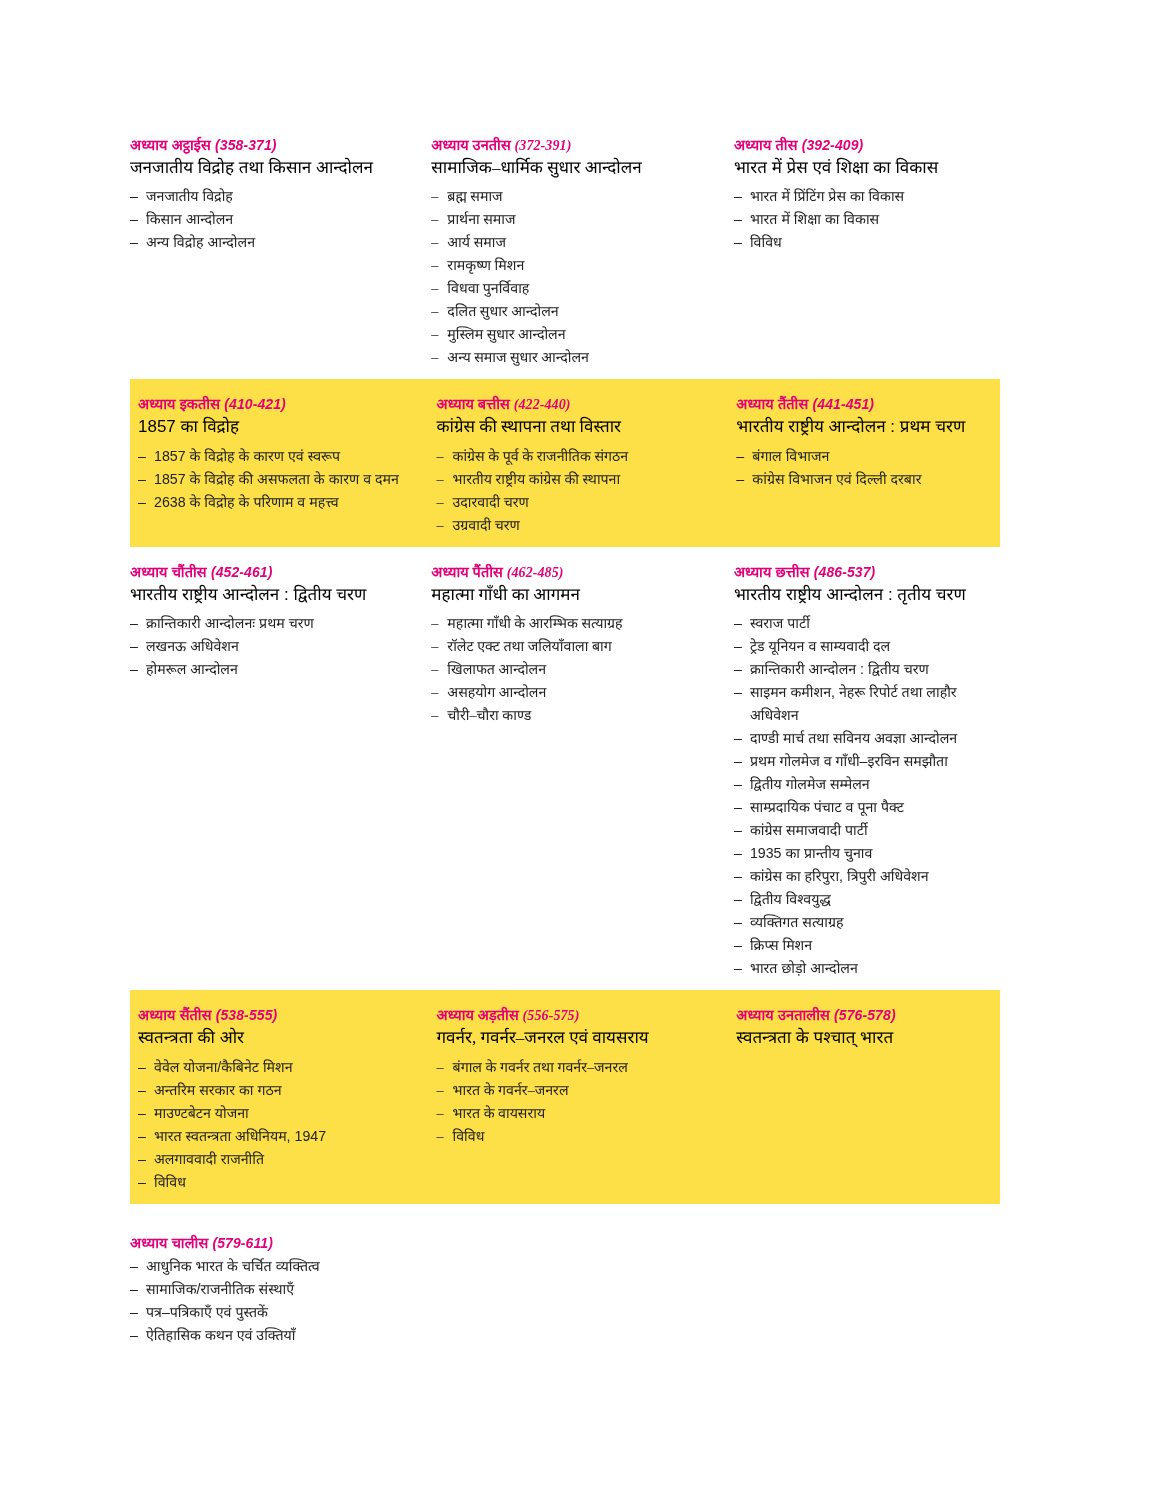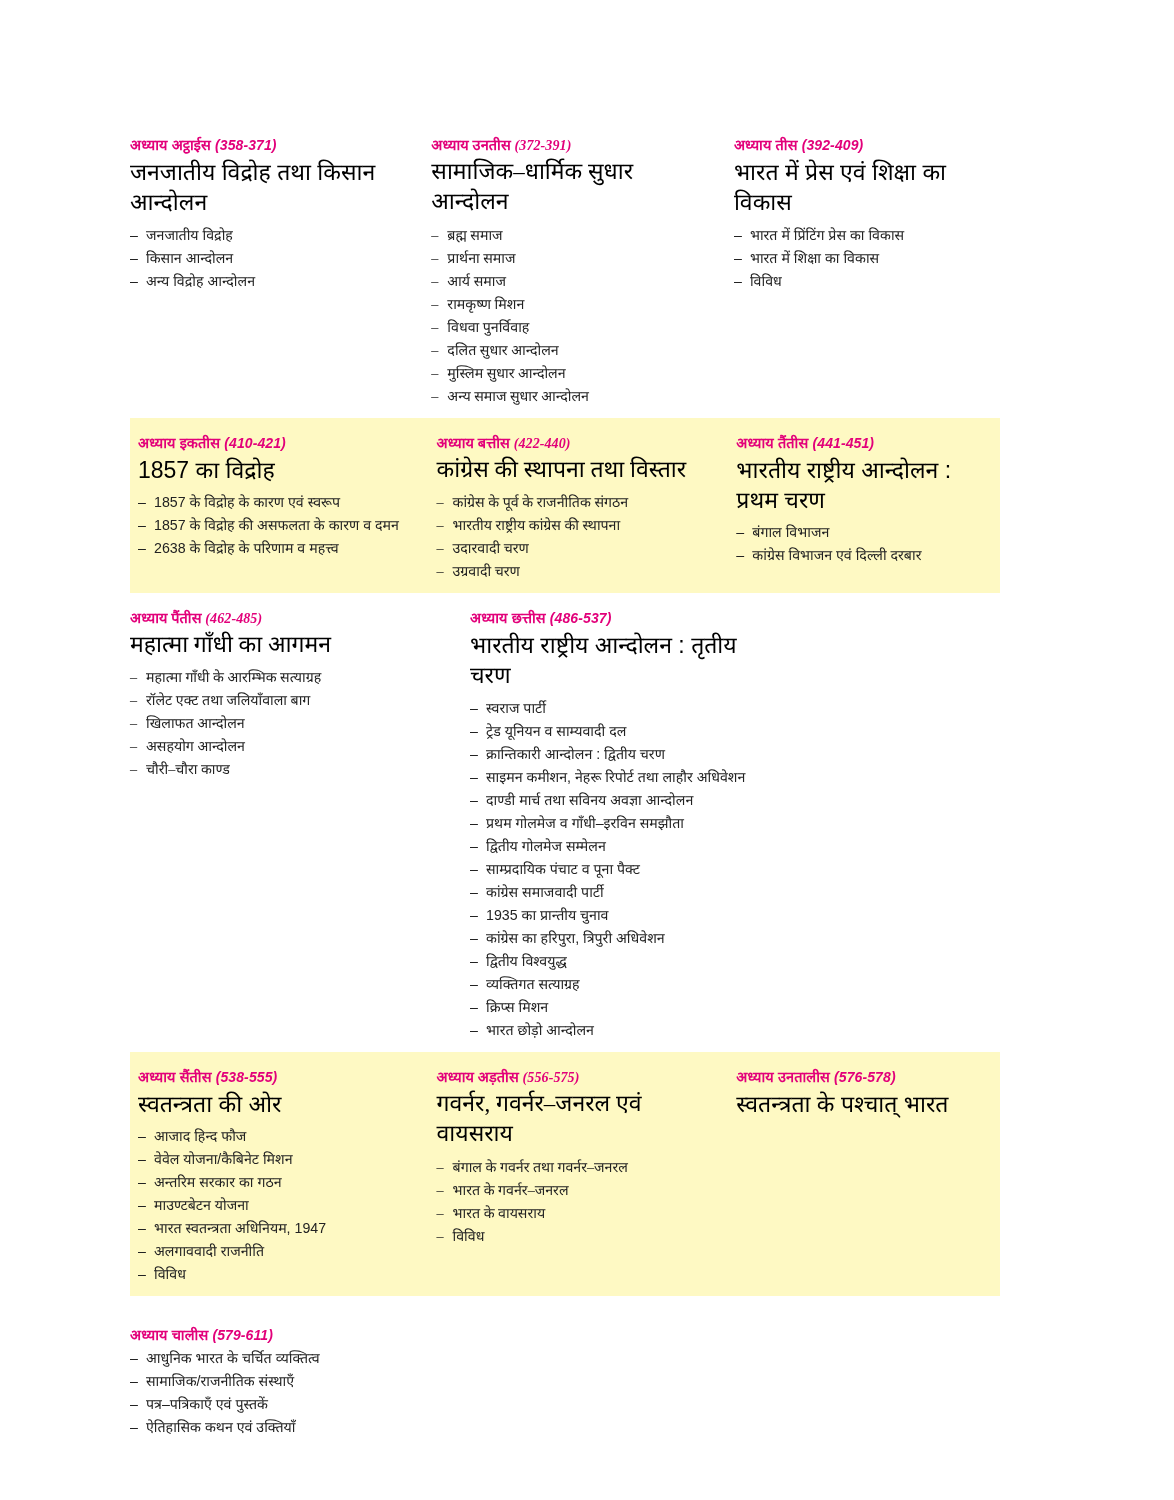--- a/index.html
+++ b/index.html
@@ -20,21 +20,21 @@
     height: 1500px;
     box-sizing: border-box;
     padding: 120px 110px 0 130px;
   }
   .band {
     position: relative;
     box-sizing: border-box;
     padding: 14px 0 10px 0;
   }
   .band.shaded {
-    background: #fef9c3;
+    background: #fde047;
   }
   .band.shaded .band-inner {
     padding-left: 8px;
   }
   .band-inner {
     display: flex;
     flex-direction: row;
     align-items: flex-start;
   }
   .col {
@@ -52,21 +52,21 @@
     letter-spacing: 0.1px;
     margin-bottom: 3px;
     white-space: nowrap;
   }
   .chapter-head .pages {
     font-style: italic;
     font-weight: 700;
     font-size: 14px;
   }
   .chapter-title {
-    font-size: 23px;
+    font-size: 17px;
     color: #000000;
     font-weight: 400;
     line-height: 1.32;
     margin-bottom: 6px;
   }
   ul.topics {
     list-style: none;
     margin: 0;
     padding: 0;
   }
@@ -155,20 +155,29 @@
             <div class="chapter-title">भारतीय राष्ट्रीय आन्दोलन : प्रथम चरण</div>
             <ul class="topics">
               <li>बंगाल विभाजन</li>
               <li>कांग्रेस विभाजन एवं दिल्ली दरबार</li>
             </ul>
           </div>
         </div>
       </div>
       <div class="band">
         <div class="band-inner">
+          <div class="col col-1">
+            <div class="chapter-head"><span>अध्याय चौंतीस</span> <span class="pages">(452-461)</span></div>
+            <div class="chapter-title">भारतीय राष्ट्रीय आन्दोलन : द्वितीय चरण</div>
+            <ul class="topics">
+              <li>क्रान्तिकारी आन्दोलनः प्रथम चरण</li>
+              <li>लखनऊ अधिवेशन</li>
+              <li>होमरूल आन्दोलन</li>
+            </ul>
+          </div>
           <div class="col col-2">
             <div class="chapter-head"><span>अध्याय पैंतीस</span> <span class="pages">(462-485)</span></div>
             <div class="chapter-title">महात्मा गाँधी का आगमन</div>
             <ul class="topics">
               <li>महात्मा गाँधी के आरम्भिक सत्याग्रह</li>
               <li>रॉलेट एक्ट तथा जलियाँवाला बाग</li>
               <li>खिलाफत आन्दोलन</li>
               <li>असहयोग आन्दोलन</li>
               <li>चौरी–चौरा काण्ड</li>
             </ul>
@@ -195,21 +204,20 @@
             </ul>
           </div>
         </div>
       </div>
       <div class="band shaded">
         <div class="band-inner">
           <div class="col col-1">
             <div class="chapter-head"><span>अध्याय सैंतीस</span> <span class="pages">(538-555)</span></div>
             <div class="chapter-title">स्वतन्त्रता की ओर</div>
             <ul class="topics">
-              <li>आजाद हिन्द फौज</li>
               <li>वेवेल योजना/कैबिनेट मिशन</li>
               <li>अन्तरिम सरकार का गठन</li>
               <li>माउण्टबेटन योजना</li>
               <li>भारत स्वतन्त्रता अधिनियम, 1947</li>
               <li>अलगाववादी राजनीति</li>
               <li>विविध</li>
             </ul>
           </div>
           <div class="col col-2">
             <div class="chapter-head"><span>अध्याय अड़तीस</span> <span class="pages">(556-575)</span></div>

